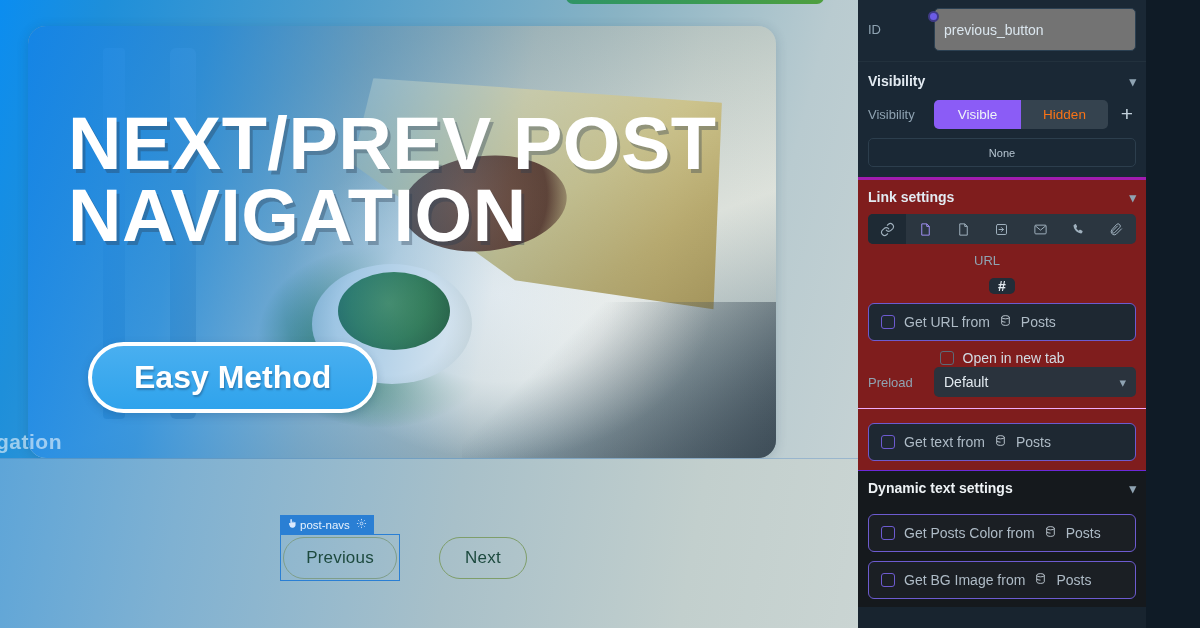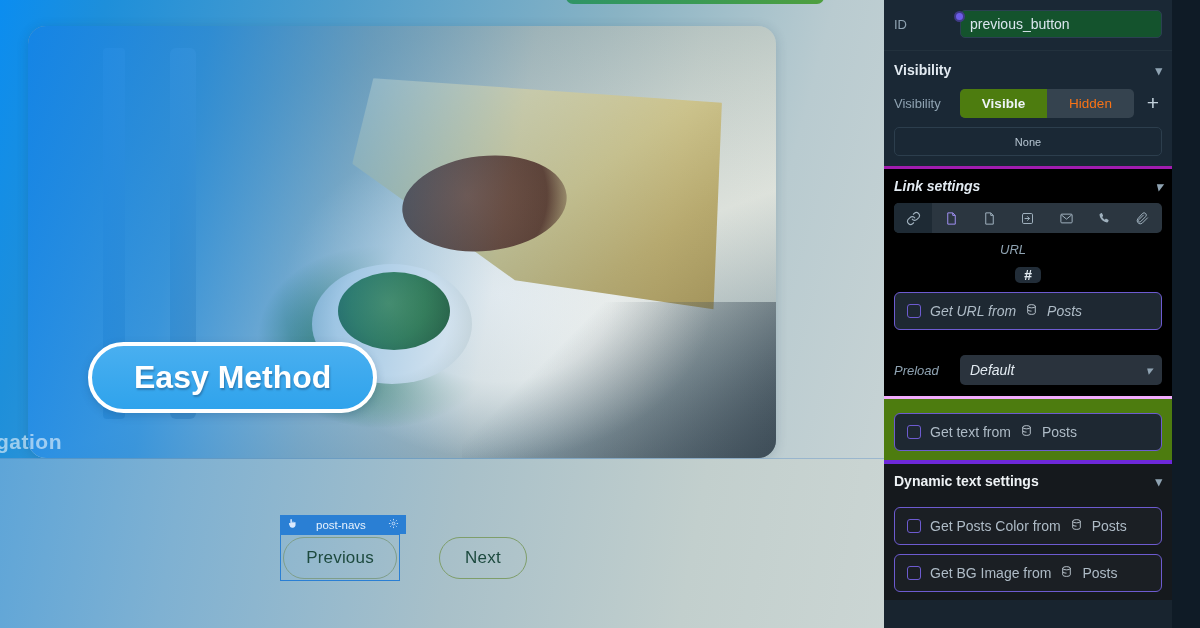--- a/index.html
+++ b/index.html
@@ -105,21 +105,21 @@
   }
   #lower-strip {
     position: absolute; left: 0; top: 459px; width: 903px; height: 169px;
     background: linear-gradient(100deg,#5ea5d8 0%,#7fb1d2 20%,#a8c0c9 50%,#c2cfcd 76%,#ccd6d4 100%);
   }
 
   
   #post-navs-wrap { position: absolute; left: 280px; top: 515px; }
   #post-navs-label {
     position: absolute; left: 0; top: 0; height: 19px;
-    display: flex; align-items: center; gap: 18px;
+    display: flex; align-items: center; gap: 2px;
     padding: 0 7px; background: #2a7fd4; color: #e8f2fd;
     font-size: 11.5px; white-space: nowrap;
   }
   #post-navs-label .gear { margin-left: 4px; opacity: .92; }
   #post-navs-box {
     position: absolute; left: 0; top: 19px; width: 120px; height: 47px;
     border: 1.5px solid #2a7fd4;
   }
   .navbtn {
     position: absolute; display: flex; align-items: center; justify-content: center;
@@ -139,32 +139,32 @@
     position: absolute; left: 903px; top: 0; width: 9px; height: 628px;
     background: #0d1a24;
   }
   #scroll-thumb {
     position: absolute; left: 904px; top: 480px; width: 7px; height: 148px;
     background: #5a6b75; border-radius: 4px;
   }
 
   
   #panel {
-    position: absolute; left: 884px; top: 0; width: 288px; height: 628px;
+    position: absolute; left: 858px; top: 0; width: 288px; height: 628px;
     background: #18242f; color: #c7d3dc; font-size: 13px;
     overflow: hidden;
   }
   .row { display: flex; align-items: center; gap: 10px; min-height: 32px; }
   .lbl { color: #8fa3b2; font-size: 13px; }
   .lbl.w { width: 56px; flex: none; }
 
   
   #id-section { padding: 8px 10px 10px; background:#1a2835; border-bottom:1px solid #22313d; position: relative;}
   #id-input {
-    flex: 1; height: 28px; background: #14532d; border: 1px solid #2b4052;
+    flex: 1; height: 43px; background: #737373; border: 1px solid #2b4052;
     border-radius: 5px; color: #dbe6ee; font-size: 14px;
     display: flex; align-items: center; padding: 0 9px;
   }
   #id-dot {
     position: absolute; left: 70px; top: 11px; width: 11px; height: 11px;
     border-radius: 50%; background: #6c5ce7; border: 2px solid #3f3a86;
   }
 
   .sec-head {
     display: flex; align-items: center; justify-content: space-between;
@@ -172,31 +172,31 @@
   }
   .chev { color: #8fa3b2; font-size: 13px; }
 
   
   #vis-section { background:#1a2835; padding: 2px 10px 10px; border-bottom: 3px solid #a21caf;}
   #vis-seg {
     flex: 1; display: flex; height: 29px; border-radius: 5px; overflow: hidden;
     background: #35434f;
   }
   #vis-seg div { flex: 1; display: flex; align-items: center; justify-content: center; font-size: 13.5px;}
-  #vis-visible { background: #4d7c0f; color: #eef4f8; font-weight: 700; }
+  #vis-visible { background: #8b5cf6; color: #eef4f8; font-weight: 400; }
   #vis-hidden { color: #f97316; }
   #vis-plus { color: #c2d0db; font-size: 21px; width: 18px; text-align: center;}
   #vis-none {
     margin-top: 8px; height: 29px; border: 1px solid #2c3e4d; border-radius: 5px;
     display: flex; align-items: center; justify-content: center;
     color: #b6c5d1; font-size: 11px;
   }
 
   
-  #link-section { background: #000000; padding: 0 10px 10px; border-bottom:3px solid #f0abfc;font-style:italic;}
+  #link-section { background: #7f1d1d; padding: 0 10px 10px; border-bottom:1px solid #f0abfc;}
   #icon-row {
     display: flex; height: 30px; background: #2b3640; border-radius: 5px; overflow: hidden;
   }
   #icon-row .ib {
     flex: 1; display: flex; align-items: center; justify-content: center;
     color: #9fb0bd;
   }
   #icon-row .ib.active { background: #1e2a34; }
   #icon-row .ib.purple { color: #9f8ff0; }
   #url-row { margin-top: 9px; flex-direction: column; }
@@ -210,29 +210,29 @@
     height: 38px; display: flex; align-items: center; gap: 9px; padding: 16px 12px;
     background: #1e2832; color: #aebbc6; font-size: 14px;
   }
   .cbox { width: 14px; height: 14px; border: 1.5px solid #6d5bd0; border-radius: 3px; flex: none;}
   .cbox.plain { border-color:#5c6b78; }
   .db-icon { color: #cdd8e1; }
   #newtab-row {
     display: flex; align-items: center; justify-content: center; gap: 9px;
     margin-top: 9px; color: #d2dce4; font-size: 14px;
   }
-  #preload-row { margin-top: 24px; }
+  #preload-row { margin-top: 0; }
   #preload-select {
     flex: 1; height: 30px; background: #2a333d; border-radius: 5px;
     display: flex; align-items: center; justify-content: space-between;
     padding: 0 10px; color: #e3ebf1; font-size: 14px;
   }
 
   
-  #text-section { background:#4d7c0f; padding: 5px 10px 9px; border-bottom:4px solid #6d28d9;}
+  #text-section { background:#7f1d1d; padding: 5px 10px 9px; border-bottom:1px solid #6d28d9;}
   
   #dyn-section { background: #15191d; padding: 0 10px 8px; }
   #dyn-section .sec-head { color: #eef2f5; }
   #dyn-section .dyn-box { background: #1b1f24; }
 </style>
 </head>
 <body>
 
 <div id="app">
 
@@ -246,20 +246,22 @@
         <div class="cutlery" id="knife"></div>
         <div id="hero-slice"></div>
         <div id="hero-slice2"></div>
         <div id="plate-bowl"></div>
         <div id="greens"></div>
         <div id="shadow-corner"></div>
       </div>
       <div id="hero-tint"></div>
     </div>
 
+    <div id="hero-title">NEXT/PREV POST
+NAVIGATION</div>
 
     <div id="easy-badge">Easy Method</div>
 
     <div id="ghost-word">gation</div>
 
     <div id="canvas-divider"></div>
     <div id="lower-strip"></div>
 
     <div id="post-navs-wrap">
       <div id="post-navs-label">
@@ -372,20 +374,24 @@
         <span class="db-icon">
           <svg width="13" height="13" viewBox="0 0 24 24" fill="none" stroke="currentColor" stroke-width="1.6">
             <ellipse cx="12" cy="6" rx="7" ry="3"></ellipse>
               <path d="M5 6v6c0 1.7 3.1 3 7 3"></path>
               <path d="M19 6v12c0 1.7-3.1 3-7 3s-7-1.3-7-3v-6"></path>
           </svg>
         </span>
         <span>Posts</span>
       </div>
 
+      <div id="newtab-row">
+        <span class="cbox plain"></span>
+        <span>Open in new tab</span>
+      </div>
 
       <div class="row" id="preload-row">
         <span class="lbl w">Preload</span>
         <div id="preload-select">
           <span>Default</span>
           <span class="chev">▾</span>
         </div>
       </div>
     </div>
 

